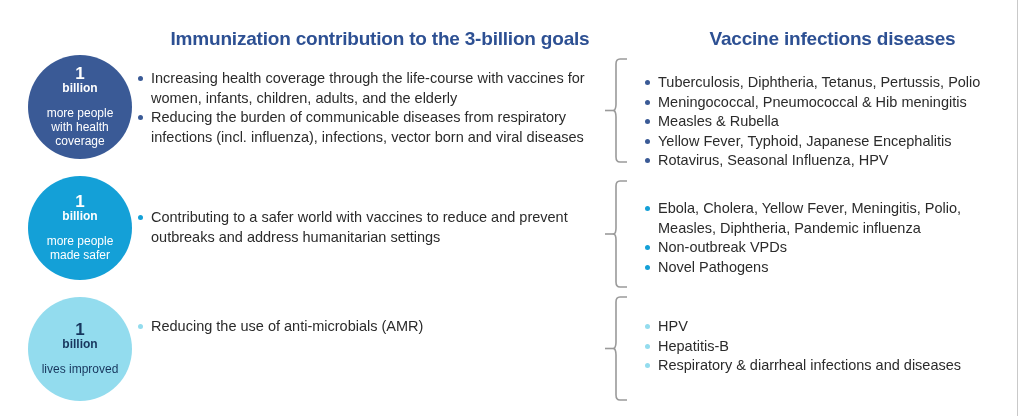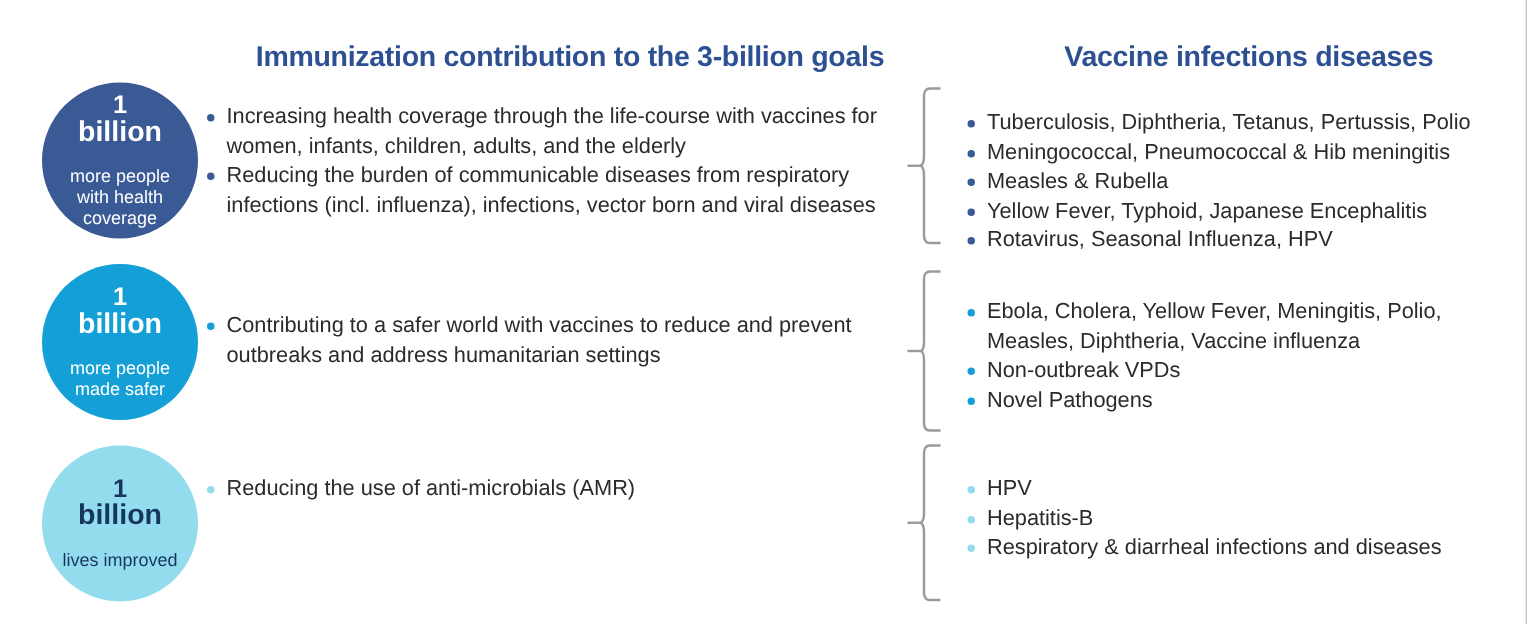--- a/index.html
+++ b/index.html
@@ -46,21 +46,21 @@
     text-align: center;
     line-height: 1.08;
     box-sizing: border-box;
   }
   .circle .num {
     font-size: 17px;
     font-weight: bold;
     display: block;
   }
   .circle .unit {
-    font-size: 19px;
+    font-size: 12px;
     font-weight: bold;
     display: block;
     margin-top: -1px;
   }
   .circle .sub {
     font-size: 12px;
     font-weight: normal;
     display: block;
     margin-top: 12px;
     line-height: 1.16;
@@ -174,21 +174,21 @@
   </ul>
 
   <div id="brace-2" class="brace">
     <svg width="24" height="108" viewBox="0 0 24 108" fill="none">
       <path d="M13 1 H6 Q2 1 2 6 V48 Q2 53 0 54 Q2 55 2 60 V102 Q2 107 6 107 H13" stroke="#9a9a9a" stroke-width="1.6" fill="none"></path>
       <path d="M0 54 H-9" stroke="#9a9a9a" stroke-width="1.6"></path>
     </svg>
   </div>
 
   <ul id="list-right-2" class="blist">
-    <li>Ebola, Cholera, Yellow Fever, Meningitis, Polio, Measles, Diphtheria, Vaccine influenza</li>
+    <li>Ebola, Cholera, Yellow Fever, Meningitis, Polio, Measles, Diphtheria, Pandemic influenza</li>
     <li>Non-outbreak VPDs</li>
     <li>Novel Pathogens</li>
   </ul>
 
   <div id="circle-3" class="circle">
     <span class="num">1</span>
     <span class="unit">billion</span>
     <span class="sub">
       <span>lives improved</span>
     </span>

